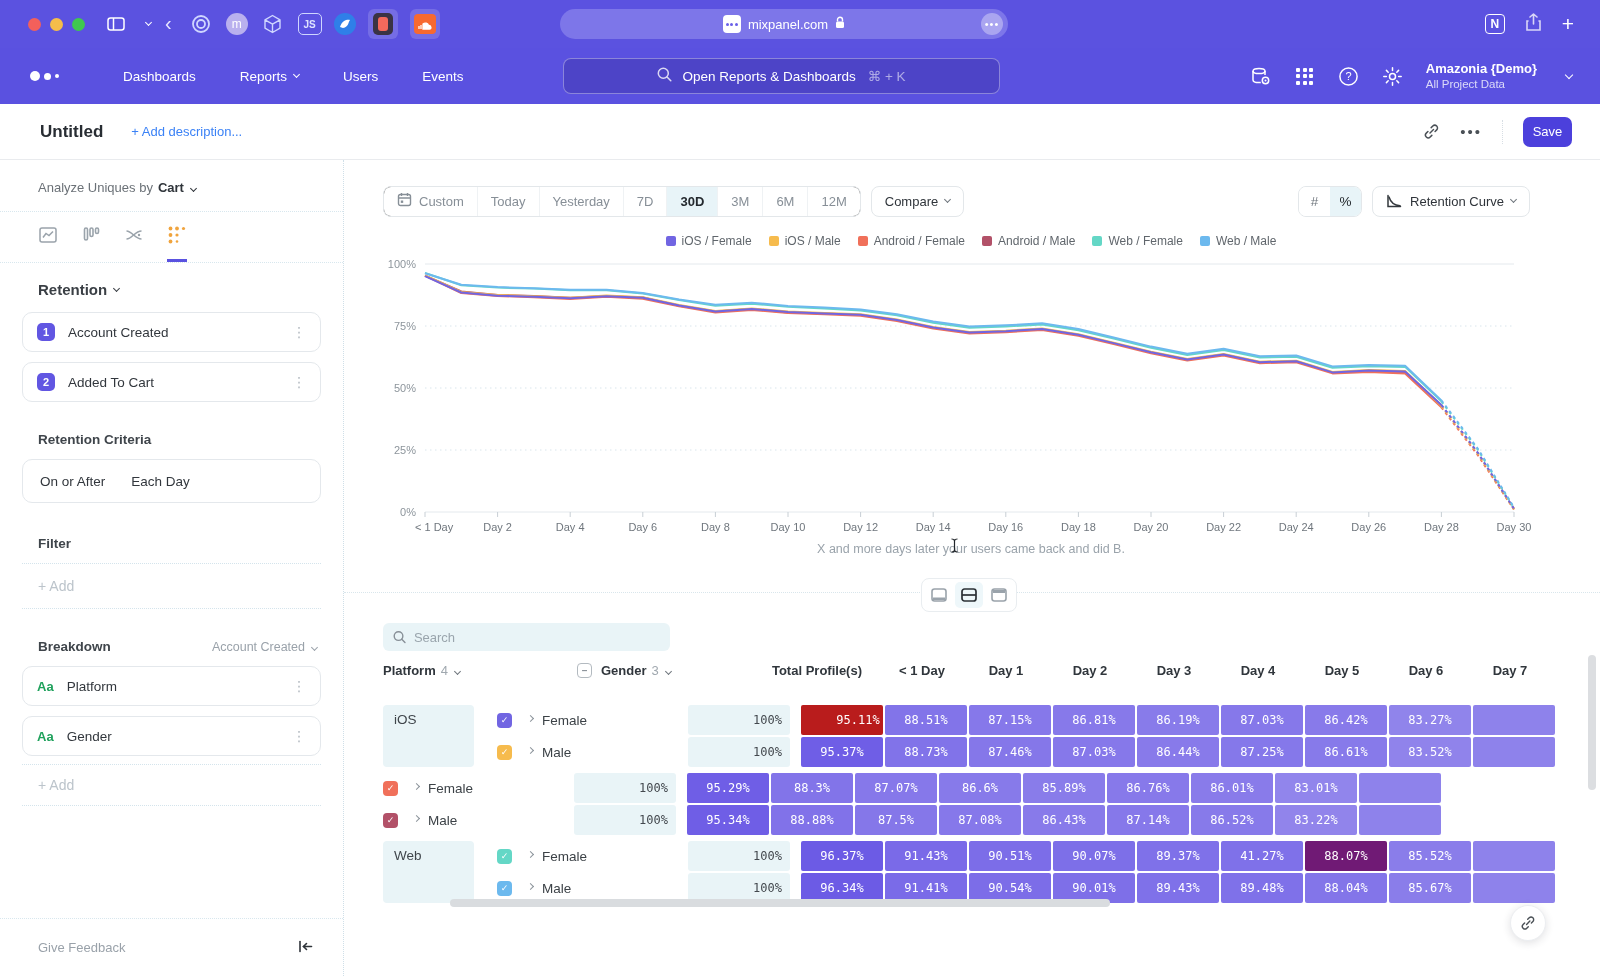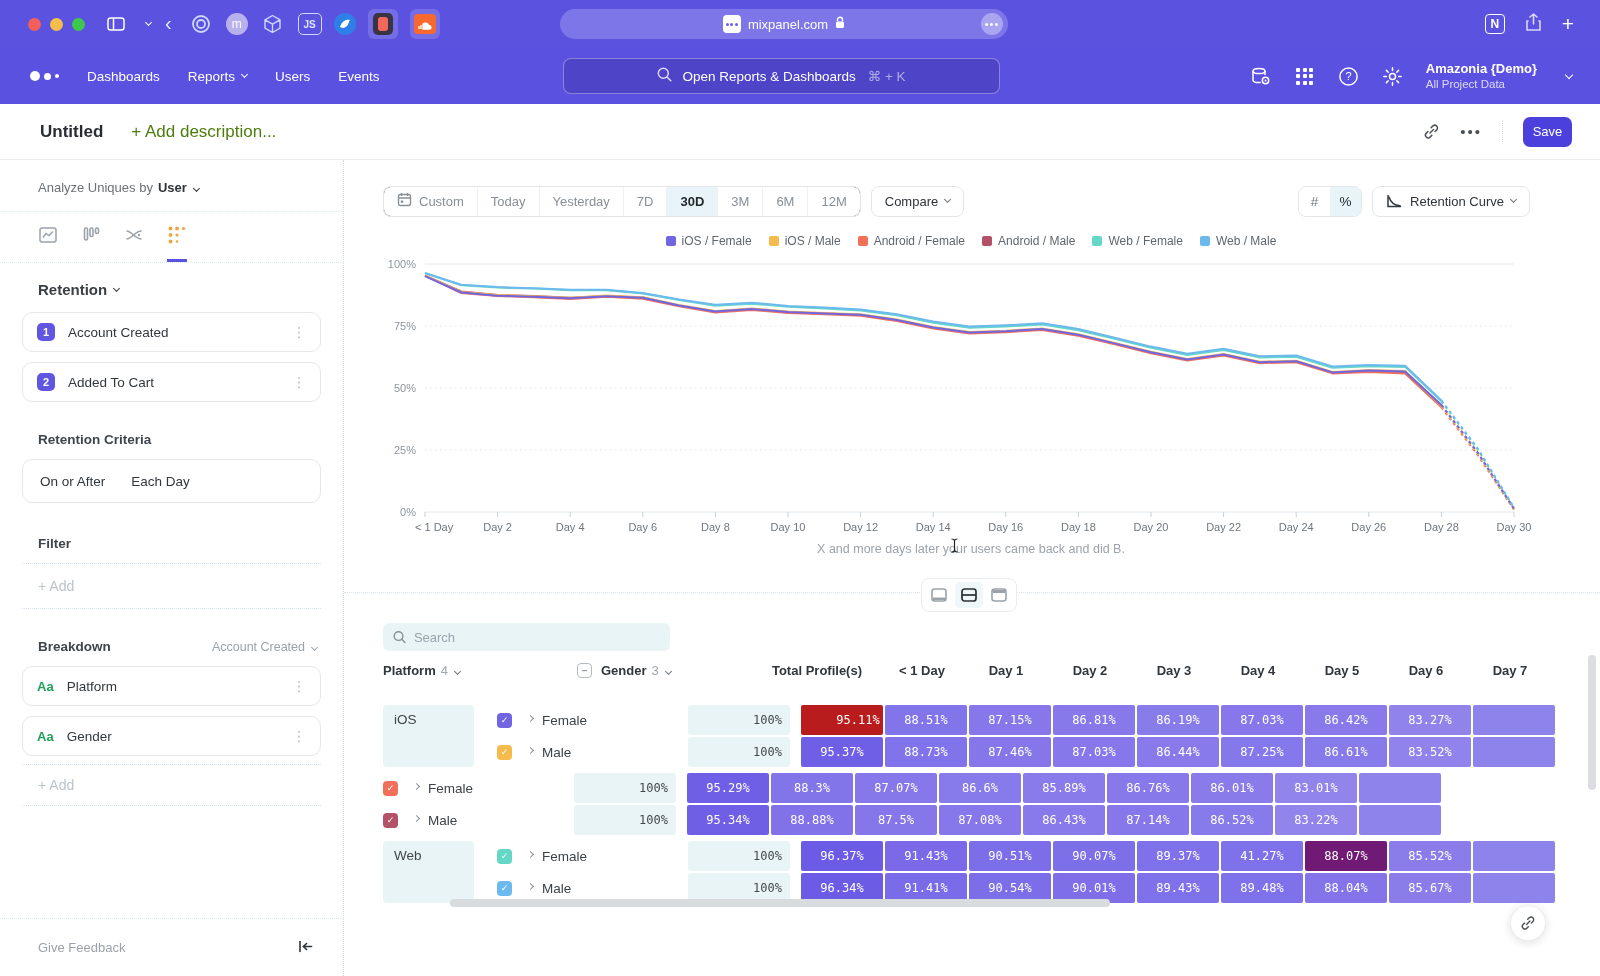--- a/index.html
+++ b/index.html
@@ -23,40 +23,40 @@
   .favchip i { width:3px; height:3px; border-radius:50%; background:#6a60e8; }
   .url-dots { position:absolute; right:5px; top:4px; width:22px; height:22px; border-radius:50%; background:rgba(255,255,255,0.35); color:#fff; display:flex; align-items:center; justify-content:center; font-size:11px; letter-spacing:1px; }
   .chrome-right { margin-left:auto; display:flex; align-items:center; gap:20px; color:#fff; margin-right:10px; }
   .notion-sq { width:20px; height:20px; border:1.6px solid #fff; border-radius:4px; display:flex; align-items:center; justify-content:center; font-size:12px; font-weight:bold; }
   .plus { font-size:21px; font-weight:300; }
 
   
   .appnav { position:relative; height:56px; background:#5a51e0; display:flex; align-items:center; color:#fff; }
   .logo-dots { display:flex; align-items:center; gap:4px; margin-left:30px; }
   .logo-dots i { border-radius:50%; background:#fff; display:block; }
-  .navlinks { display:flex; align-items:flex-start; gap:28px; margin-left:28px; font-size:13.5px; }
+  .navlinks { display:flex; align-items:flex-start; gap:44px; margin-left:64px; font-size:13.5px; }
   .navlink { display:flex; align-items:center; cursor:default; }
   .gsearch { position:absolute; left:563px; top:10px; width:437px; height:36px; border:1px solid rgba(255,255,255,0.35); background:rgba(20,10,90,0.18); border-radius:8px; display:flex; align-items:center; justify-content:center; gap:10px; font-size:13.5px; }
   .gsearch .mag { opacity:0.8; }
   .gsearch .sc { color:rgba(255,255,255,0.55); margin-left:2px; }
   .nav-right { margin-left:auto; display:flex; align-items:center; gap:22px; margin-right:28px; }
   .nav-ico { width:22px; height:22px; display:flex; align-items:center; justify-content:center; }
   .grid9 { display:grid; grid-template-columns:repeat(3,4px); grid-template-rows:repeat(3,4px); gap:2.5px; }
   .grid9 i { background:#fff; border-radius:1px; }
   .ws { text-align:left; line-height:1.25; }
   .ws .wsname { font-size:13px; font-weight:bold; }
   .ws .wssub { font-size:11.5px; color:rgba(255,255,255,0.78); }
   .chev { display:inline-block; width:6px; height:6px; border-right:1.6px solid currentColor; border-bottom:1.6px solid currentColor; transform:rotate(45deg); margin:-2px 0 1px 7px; }
   .chev.sm { width:5px; height:5px; }
   .chev.right { transform:rotate(-45deg); }
 
   
   .rhead { height:56px; background:#fff; border-bottom:1px solid #e9ebee; display:flex; align-items:center; padding:0 28px 0 40px; }
   .rtitle { font-size:17px; font-weight:600; color:#282d33; }
-  .rdesc { font-size:17px; color:#4d7c0f; margin-left:28px; }
+  .rdesc { font-size:13px; color:#3b82f6; margin-left:28px; }
   .rhead-right { margin-left:auto; display:flex; align-items:center; gap:20px; }
   .ico-btn { color:#4a5056; display:flex; align-items:center; }
   .dots3 { color:#4a5056; font-size:15px; letter-spacing:2px; }
   .vr { width:1px; height:24px; border-left:1px dotted #d7dee4; }
   .save-btn { width:49px; height:30px; background:#4c40dc; color:#fff; border:none; border-radius:7px; font-size:13px; font-family:inherit; }
 
   
   .content { display:flex; height:816px; }
   .sidebar { position:relative; width:344px; border-right:1px dotted #cfdfe8; padding:0 22px; flex-shrink:0; }
   .srow-analyze { margin:20px 0 0 16px; font-size:13px; color:#6b7177; }
@@ -295,21 +295,21 @@
       <span class="dots3">•••</span>
       <span class="vr"></span>
       <button class="save-btn">Save</button>
     </div>
   </div>
 
   <div class="content">
 
     <div class="sidebar">
       <div class="srow-analyze">
-        <span>Analyze Uniques by</span><b>User</b><span class="chev sm" style="color:#2f343a"></span>
+        <span>Analyze Uniques by</span><b>Cart</b><span class="chev sm" style="color:#2f343a"></span>
       </div>
       <div class="sdiv"></div>
       <div class="tabs">
         <span class="tab">
           <svg width="20" height="20" viewBox="0 0 20 20" fill="none" stroke="#9aa3ab" stroke-width="1.5">
               <rect x="2" y="3" width="16" height="14" rx="2"></rect>
               <polyline points="5,12.5 8,8.5 11,10.5 15,6.5"></polyline>
             </svg>
         </span>
         <span class="tab">

